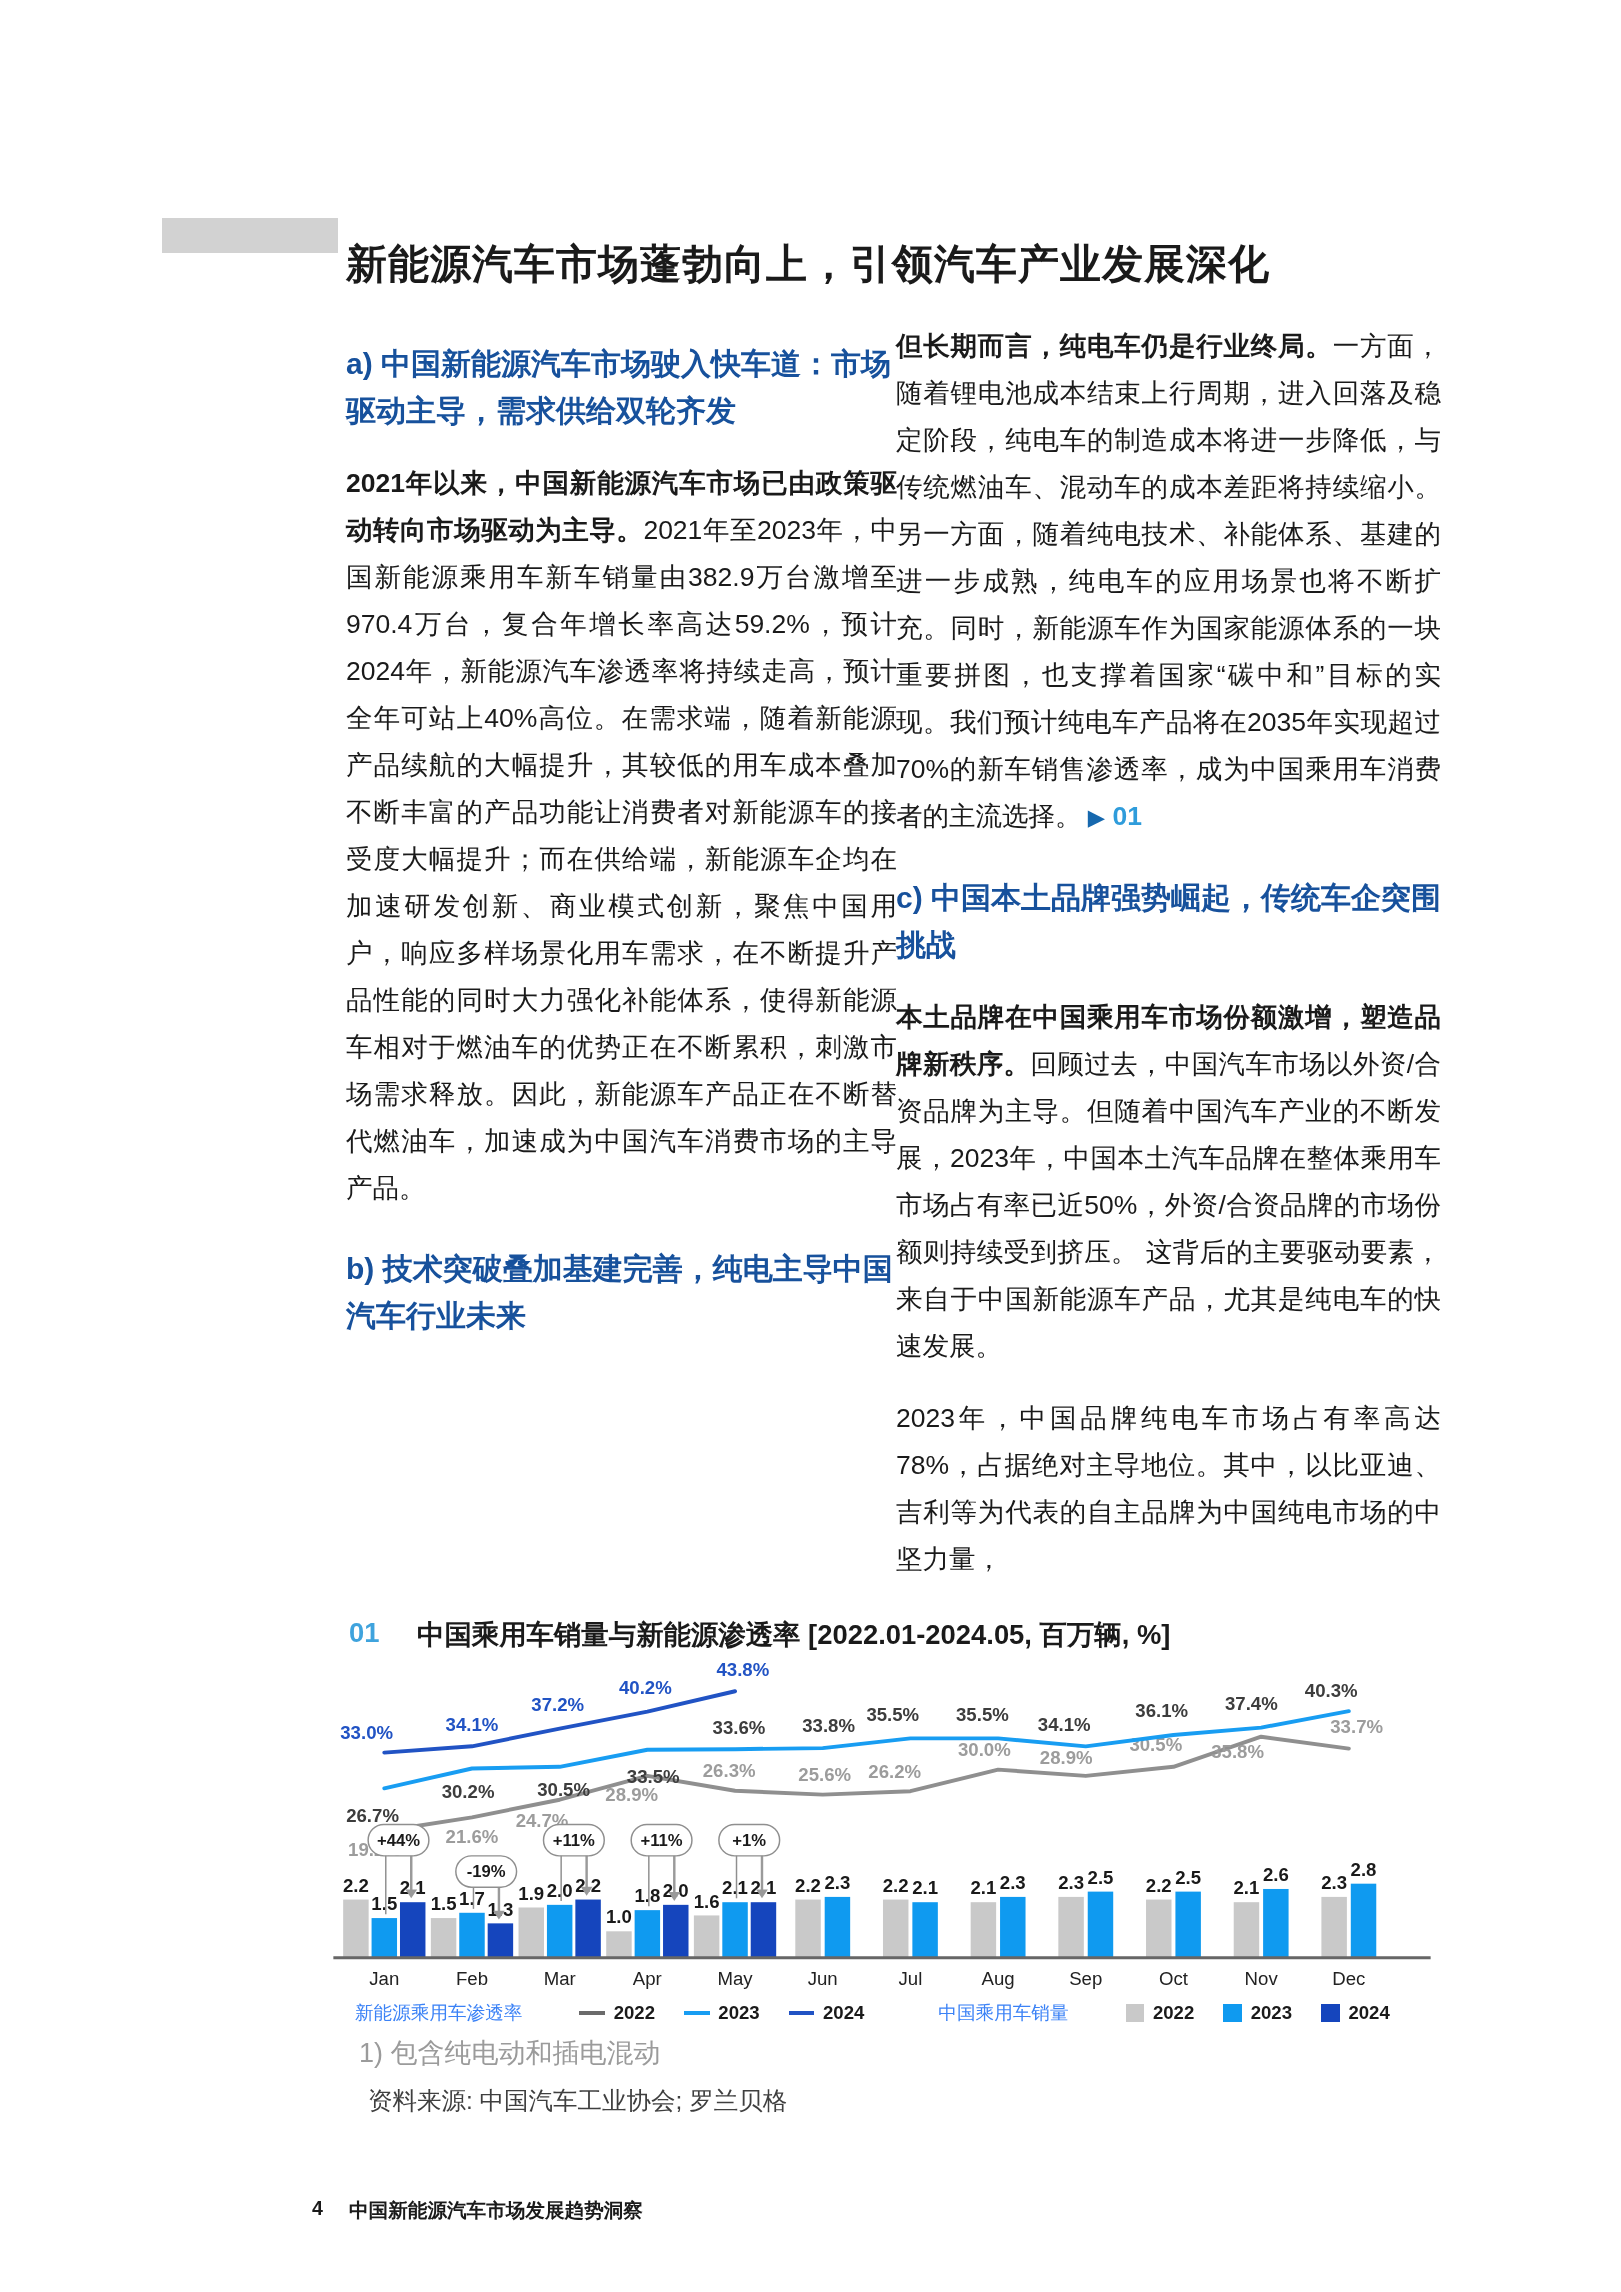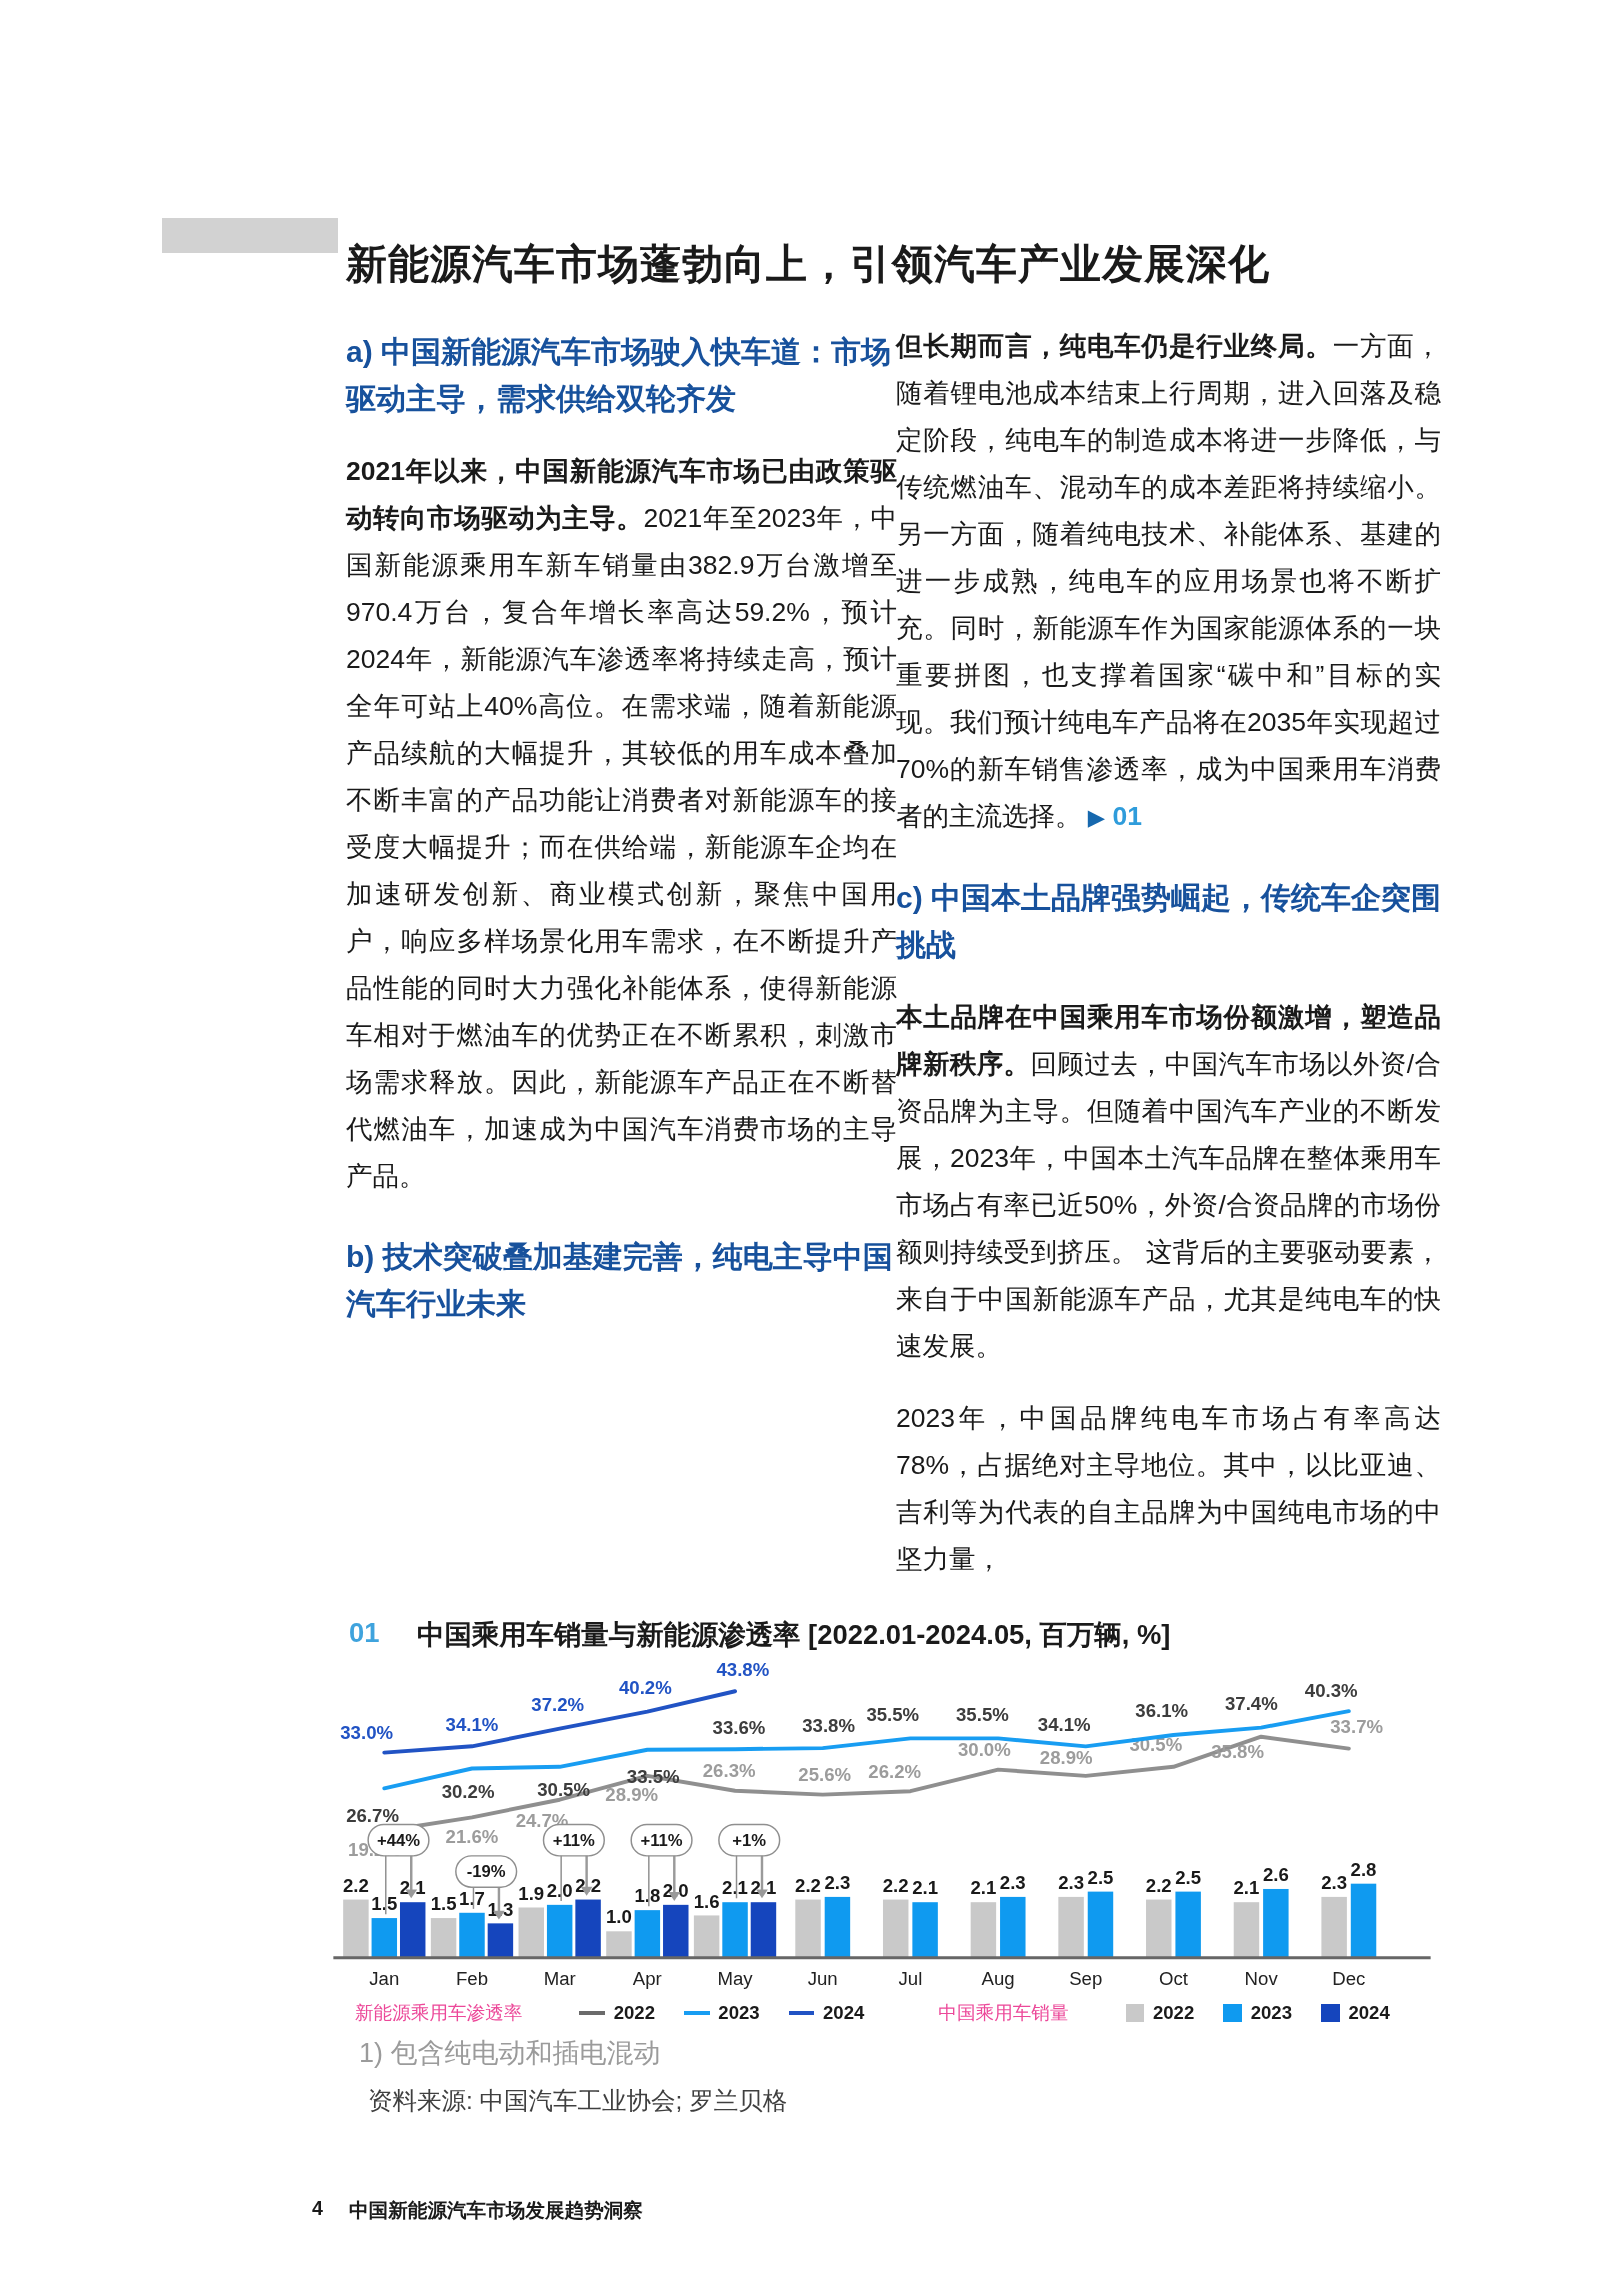--- a/index.html
+++ b/index.html
@@ -9,32 +9,32 @@
   }
   .abs{position:absolute;}
   
   .accent-bar{left:162px;top:218px;width:176px;height:35px;background:#d2d2d2;}
   .page-title{left:346px;top:210px;width:1078px;font-size:41px;font-weight:bold;letter-spacing:1px;}
   
   .col{top:323px;font-size:26.5px;line-height:47px;text-align:justify;}
   .col-left{left:346px;width:551px;}
   .col-right{left:896px;width:545px;}
   .sec-heading{color:#17519c;font-size:30px;font-weight:bold;line-height:47px;margin:33px 0 25.5px 0;text-align:left;}
-  .col > .sec-heading:first-child{margin-top:5px;}
+  .col > .sec-heading:first-child{margin-top:17px;}
   .para{margin:0 0 25.5px 0;}
   .para .lead{font-weight:bold;}
   .para .body-text{white-space:pre-line;}
   .ref-arrow{color:#1668ae;font-size:22.5px;}
   .ref-num{color:#2f9cdb;font-weight:bold;}
   
   .fig-id{left:349px;top:1617px;font-size:27.4px;font-weight:bold;color:#3fa3dd;}
   .fig-title{left:417px;top:1617px;font-size:27.4px;font-weight:bold;text-align:center;}
   .chart-wrap{left:333px;top:1656px;width:1098px;height:338px;}
   .legend{left:355px;top:2000px;display:flex;align-items:center;font-size:18.6px;color:#1a1a1a;white-space:nowrap;}
-  .legend .group-title{color:#ec4899;margin-right:57px;}
+  .legend .group-title{color:#3b82f6;margin-right:57px;}
   .legend .entry{display:flex;align-items:center;margin-right:29px;font-weight:600;}
   .legend .line-swatch{display:inline-block;width:25.5px;height:3.9px;margin-right:8.8px;}
   .legend .sq-swatch{display:inline-block;width:18.6px;height:18.6px;margin-right:8.8px;}
   .legend .gap{width:45px;}
   .footnote{left:359px;top:2035px;font-size:27px;color:#9b9b9b;}
   .source{left:368px;top:2084px;font-size:24.5px;color:#3f3f3f;}
   
   .footer-page{left:312px;top:2197px;font-size:19.6px;font-weight:bold;}
   .footer-title{left:349px;top:2197px;font-size:19.6px;font-weight:bold;}
 </style>

